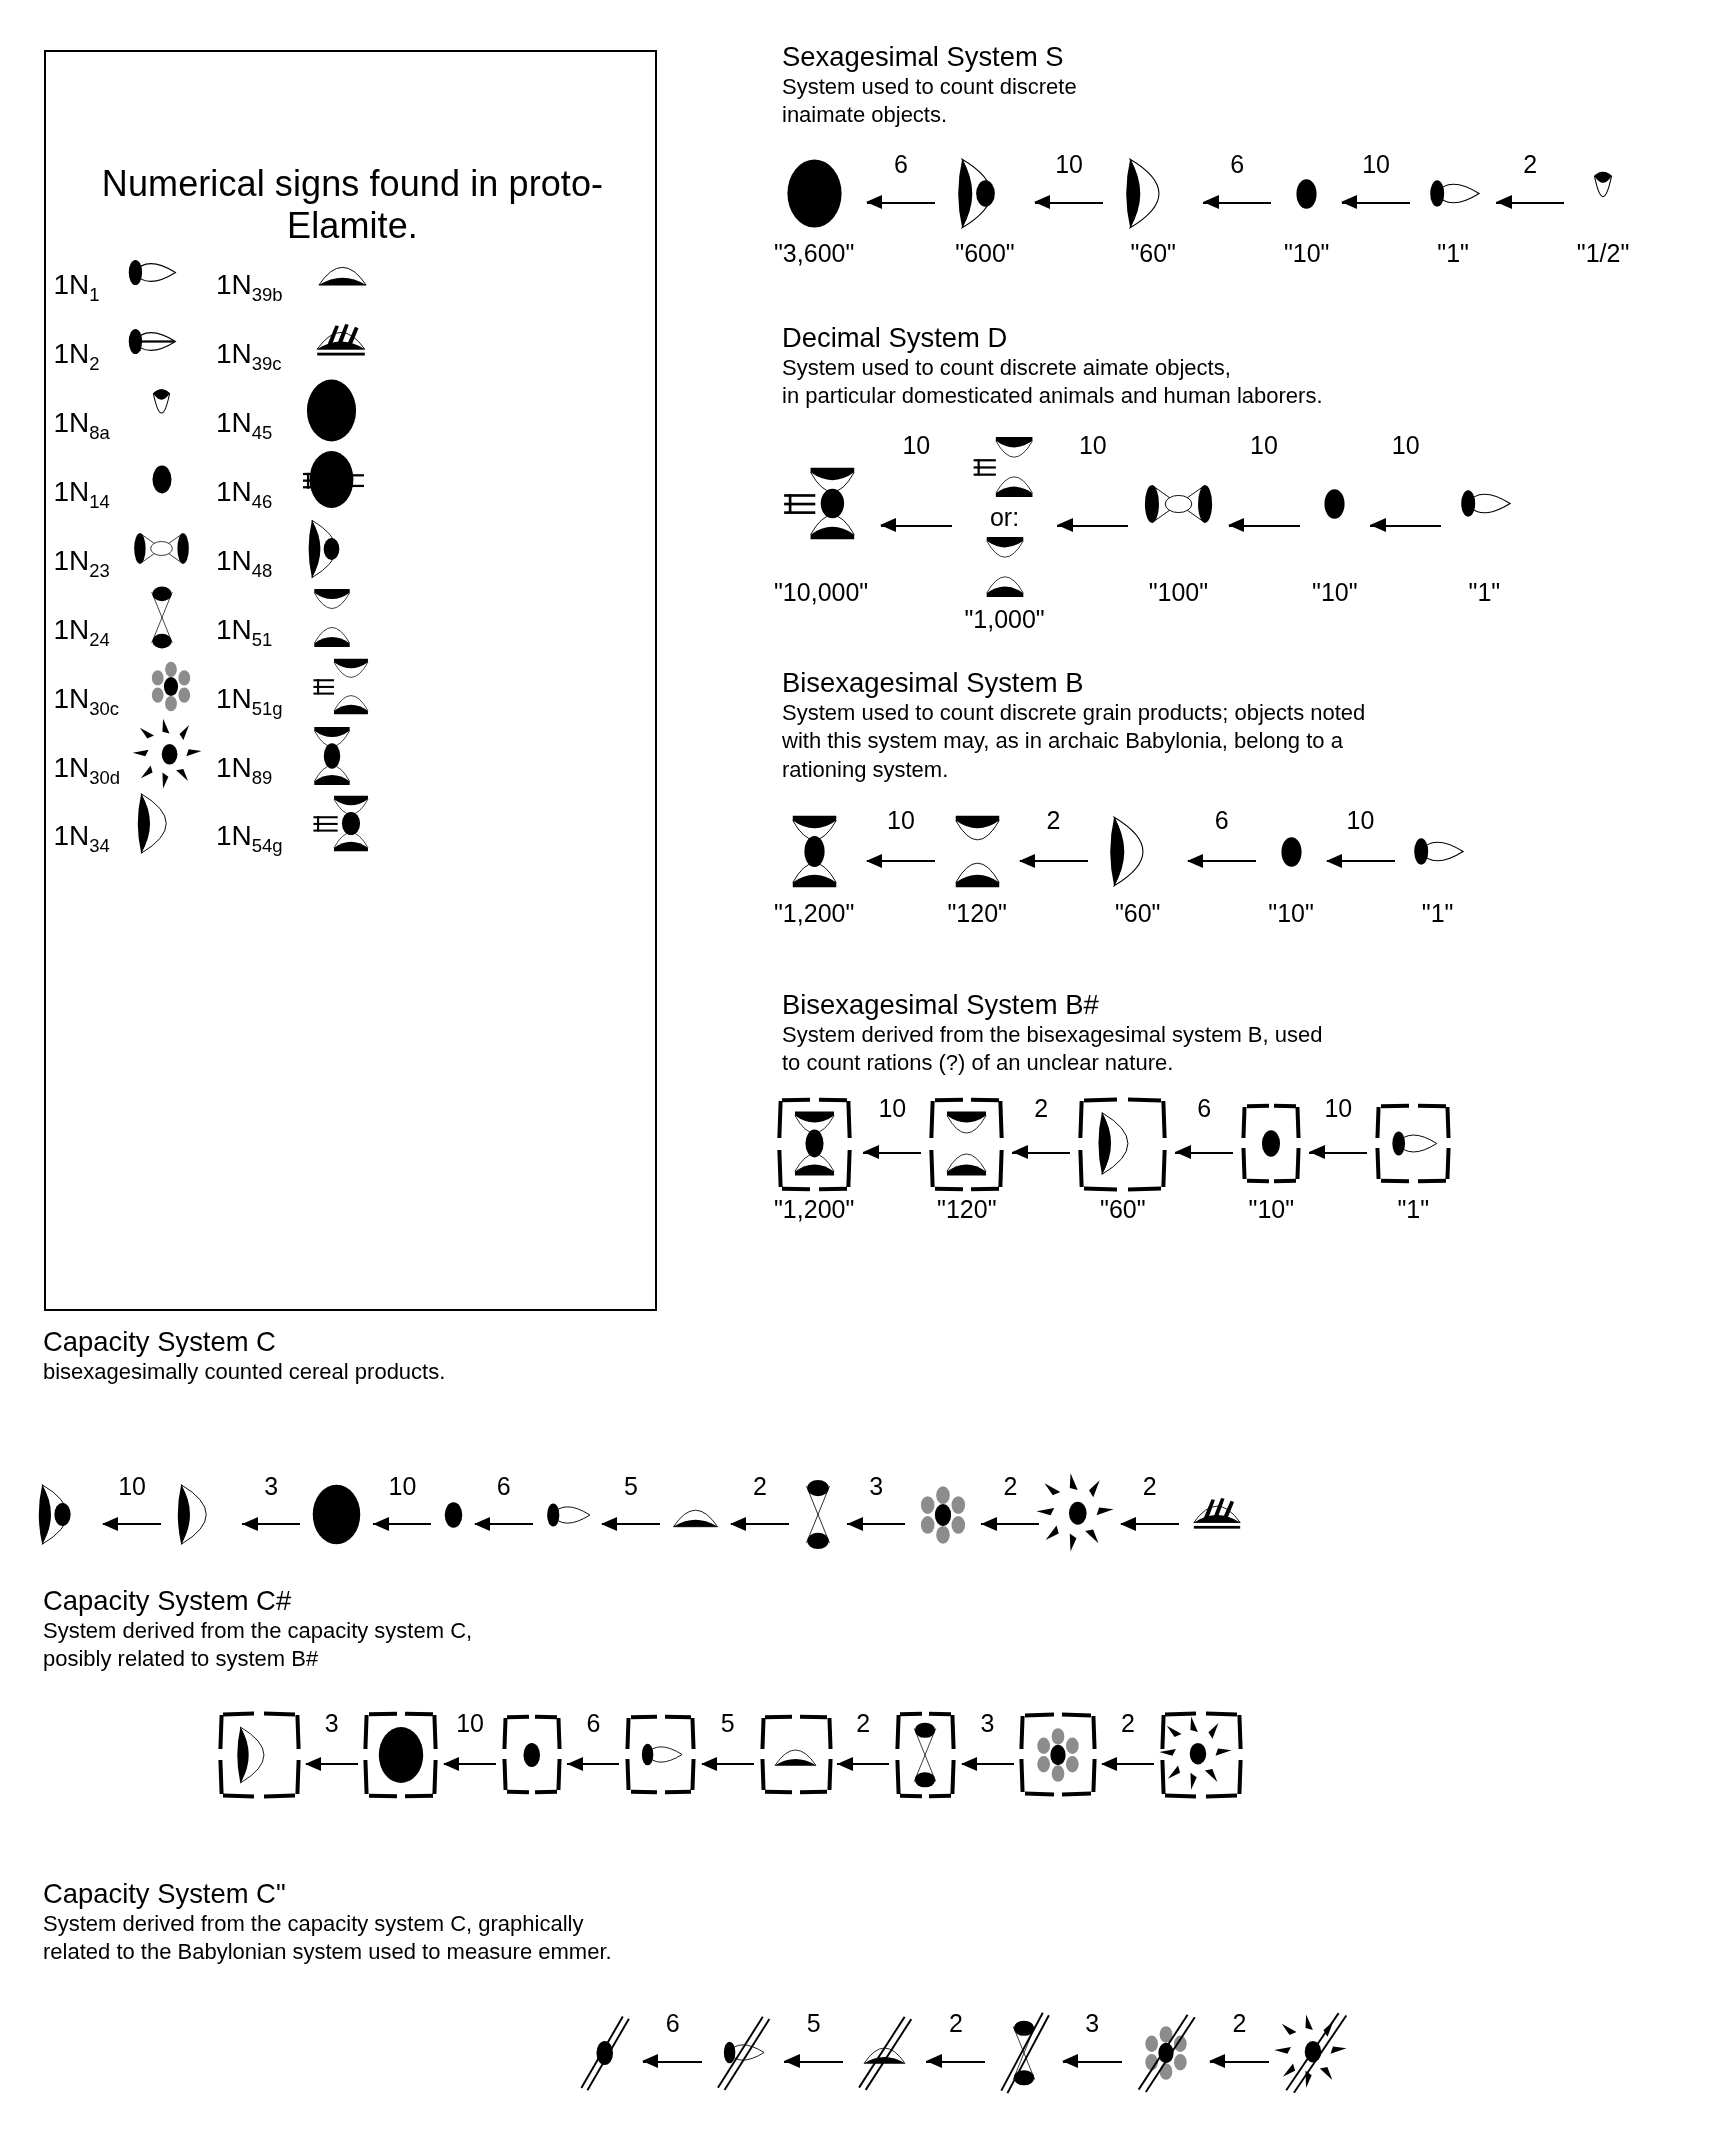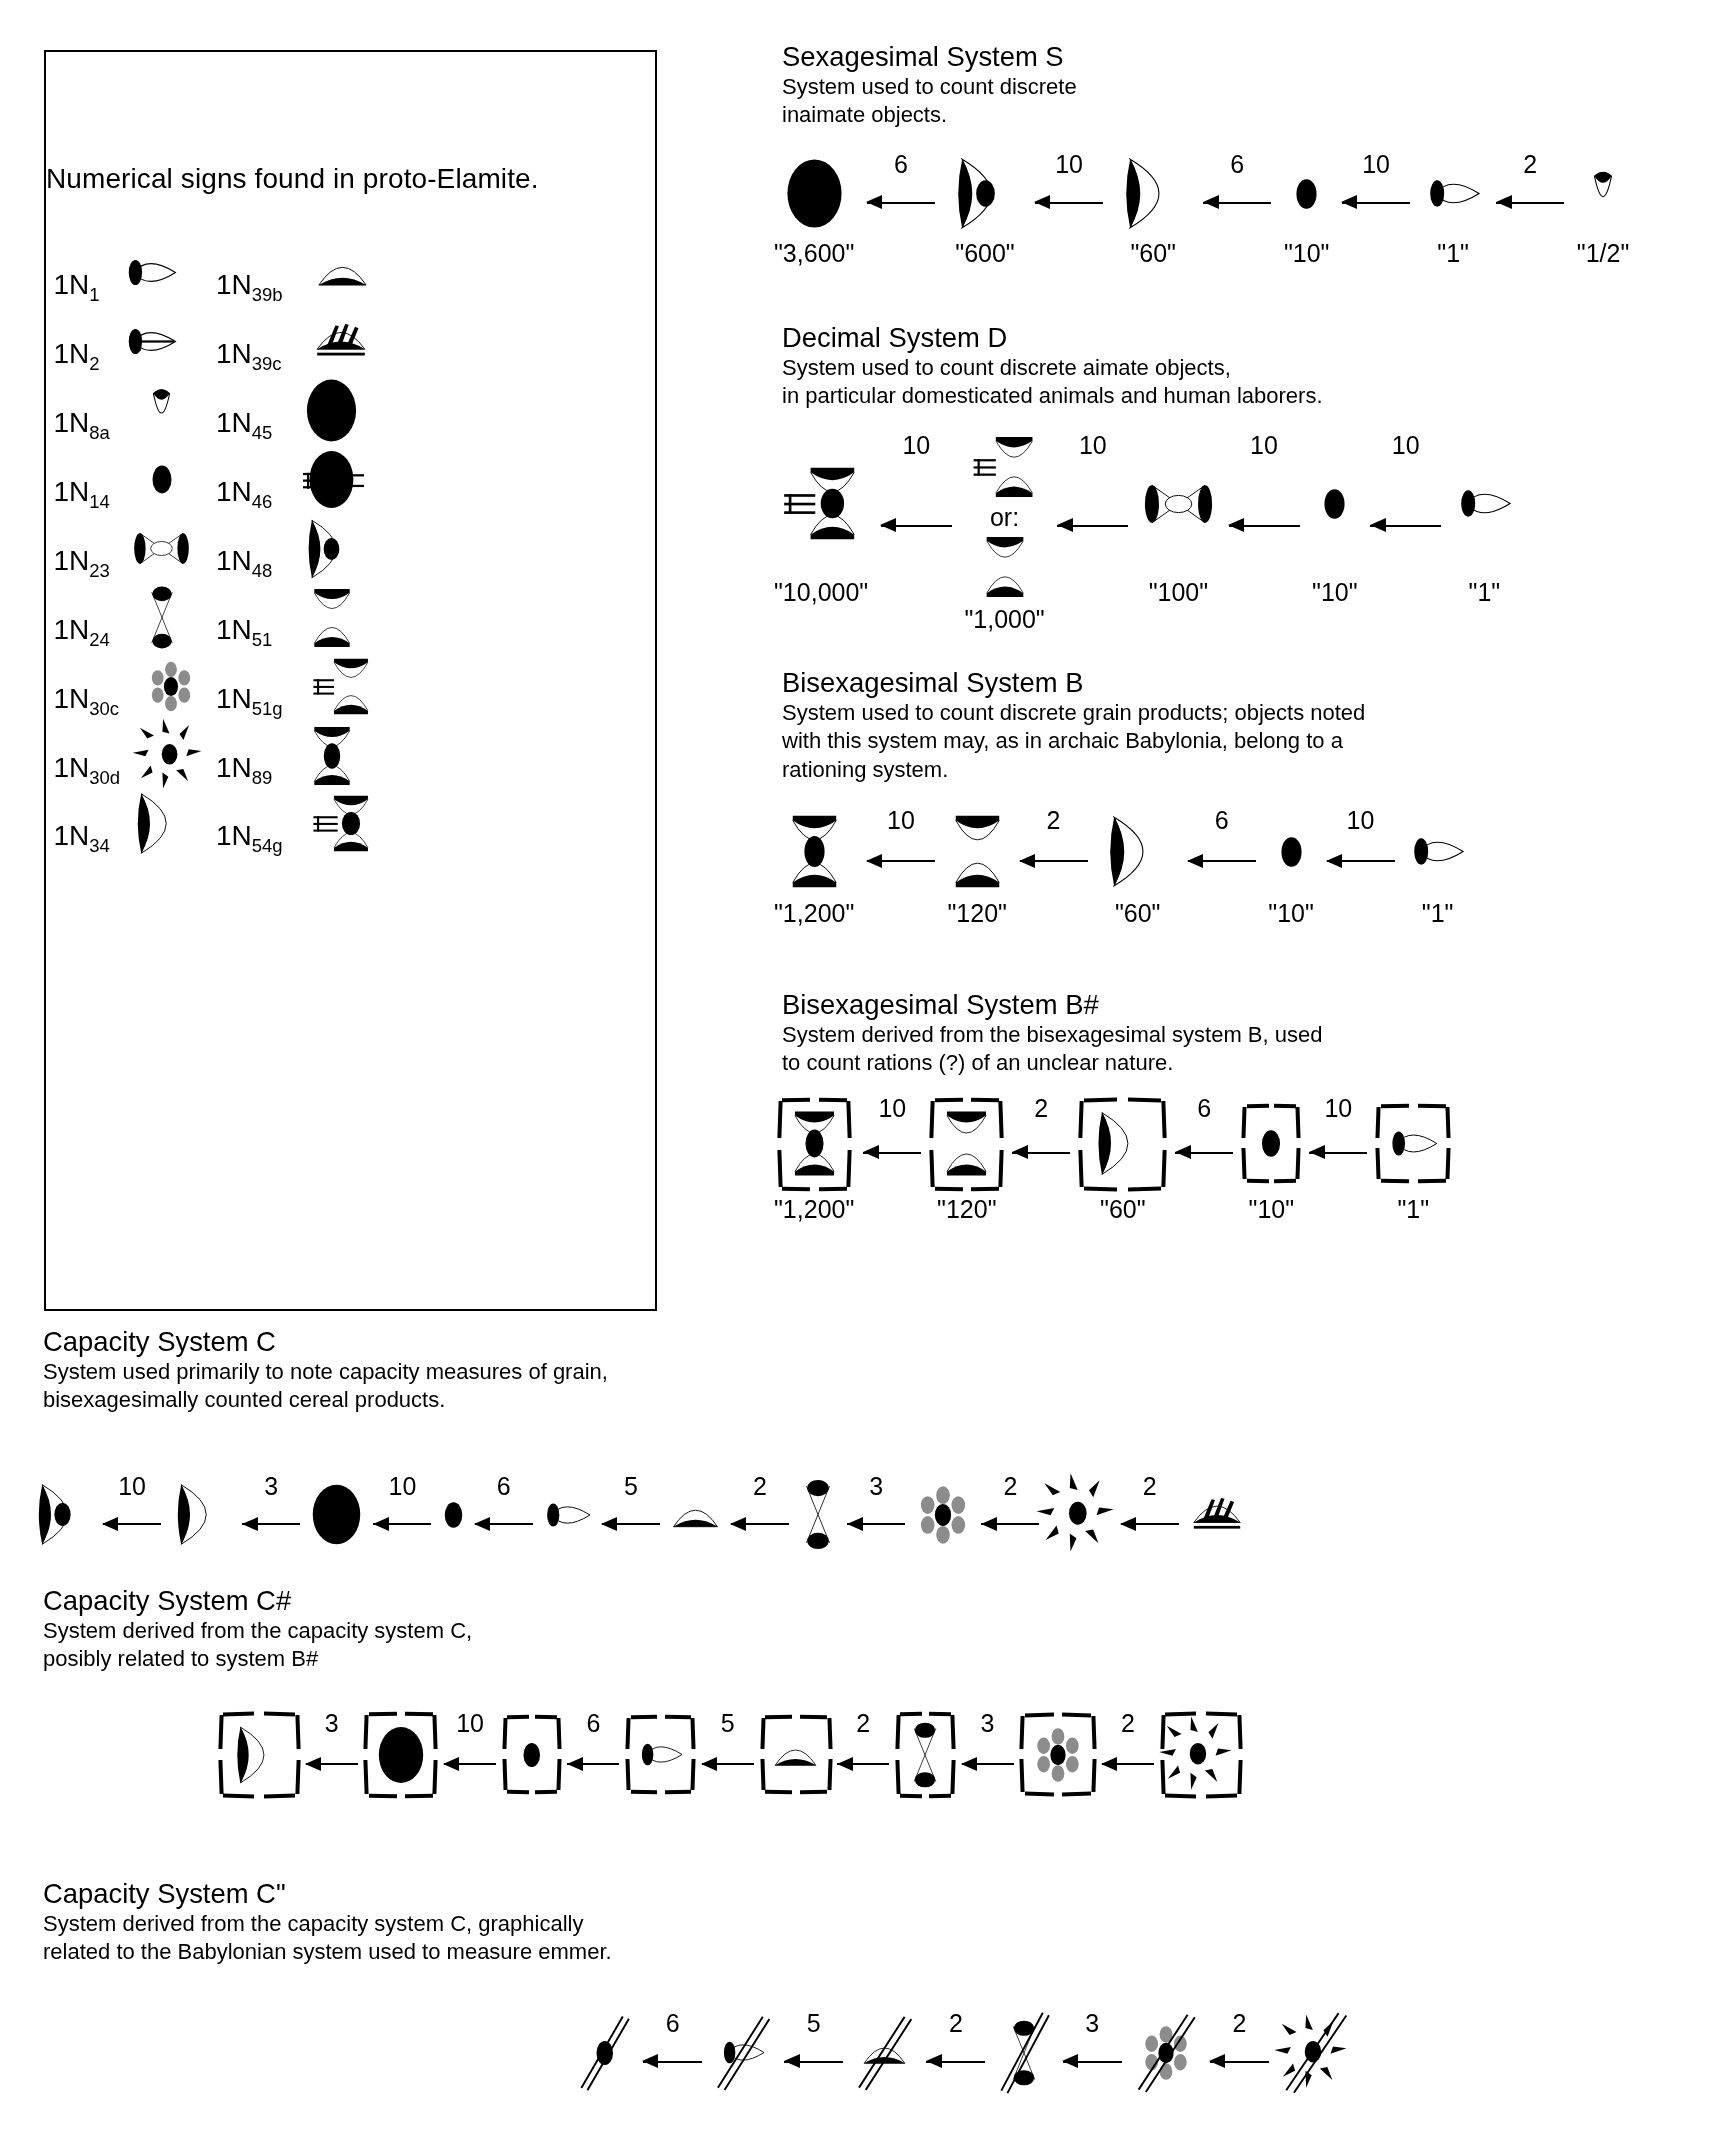--- a/index.html
+++ b/index.html
@@ -15,21 +15,21 @@
 
   
   #sign-box{
     left:44px;top:50px;width:613px;height:1261px;
     border:2.2px solid #000;
     box-sizing:border-box;
     background:#fff;
   }
   #sign-box-title{
     position:absolute;left:0;top:111px;width:613px;
-    font-size:28px;letter-spacing:0.1px;
+    text-align:center;font-size:36px;letter-spacing:0.1px;
   }
   .sign-row{position:absolute;display:flex;align-items:center;}
   .sign-label{font-size:28px;white-space:nowrap;margin-top:29px;}
   .sign-label sub{font-size:18.5px;}
   .sign-art{width:104px;height:71px;display:flex;align-items:center;justify-content:center;}
 
   
   .sec-title{font-size:27.4px;line-height:1.16;white-space:nowrap;}
   .sec-desc{font-size:22px;line-height:1.30;}
 
@@ -641,21 +641,20 @@
             </svg>
           </div>
         </div>
       </div>
       <div class="cap">"1,200"</div>
     </div>
   </div>
 
 <div class="abs" style="left:43px;top:1326px;">
   <div class="sec-title">Capacity System C</div>
-  <div class="sec-desc">System used primarily to note capacity measures of grain,</div>
   <div class="sec-desc">bisexagesimally counted cereal products.</div>
 </div>
 <div class="chain" id="chain-capacity-c" style="left:30px;top:1474px;">
     <div class="node">
       <div class="art" style="min-height: 81px; align-items: center;">
         <svg width="60" height="48" viewBox="0 0 80.96000000000001 64.4" xmlns="http://www.w3.org/2000/svg">
           <path d="M 9.200000000000001 42.32 Q 40.480000000000004 -1.84 71.76 42.32 Z" fill="#fff" stroke="#000000" stroke-width="1.1960000000000002"></path>
           <path d="M 9.200000000000001 42.32 Q 40.480000000000004 22.080000000000002 71.76 42.32 Z" fill="#000000"></path>
           <path d="M 22.080000000000002 37.72 L 33.120000000000005 11.040000000000001 L 37.72 11.96 L 27.6 39.56 Z" fill="#000000"></path>
           <path d="M 34.96 36.800000000000004 L 46 9.200000000000001 L 50.6 10.120000000000001 L 40.480000000000004 38.64 Z" fill="#000000"></path>

